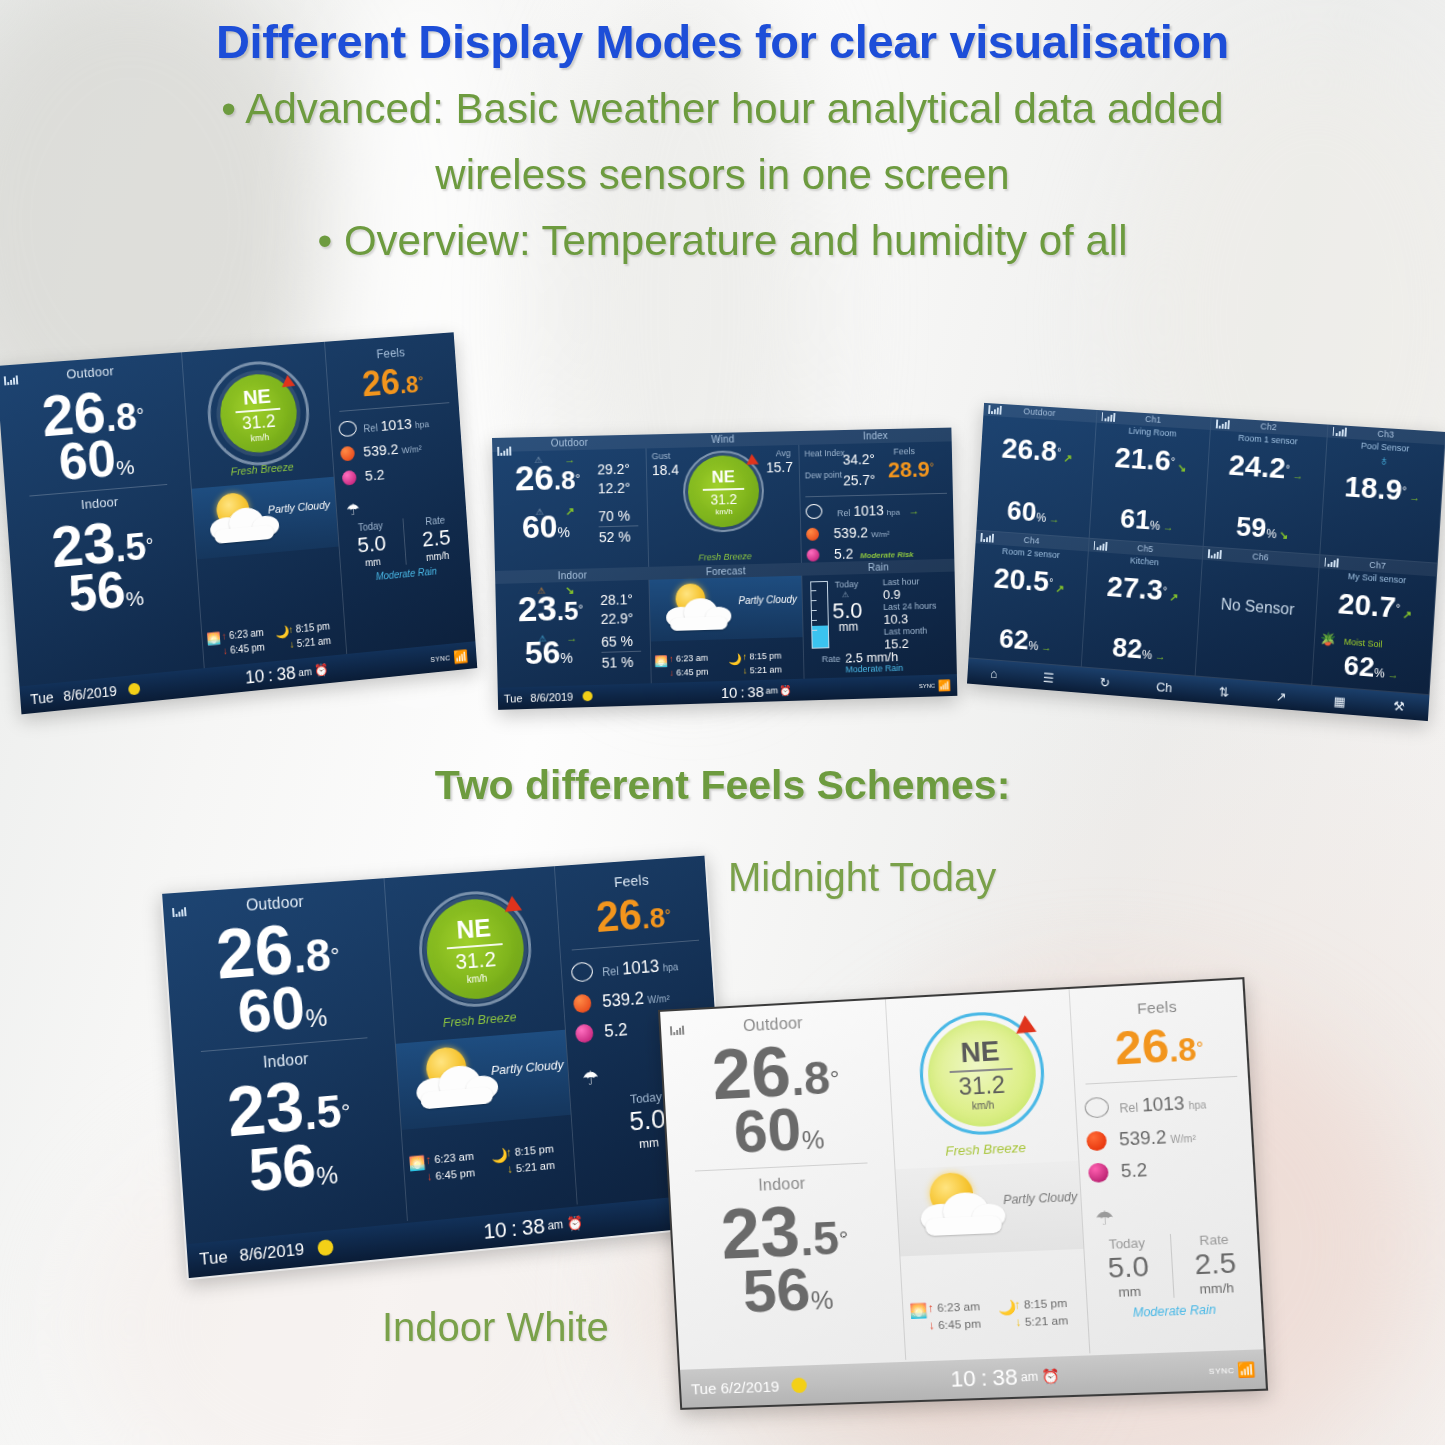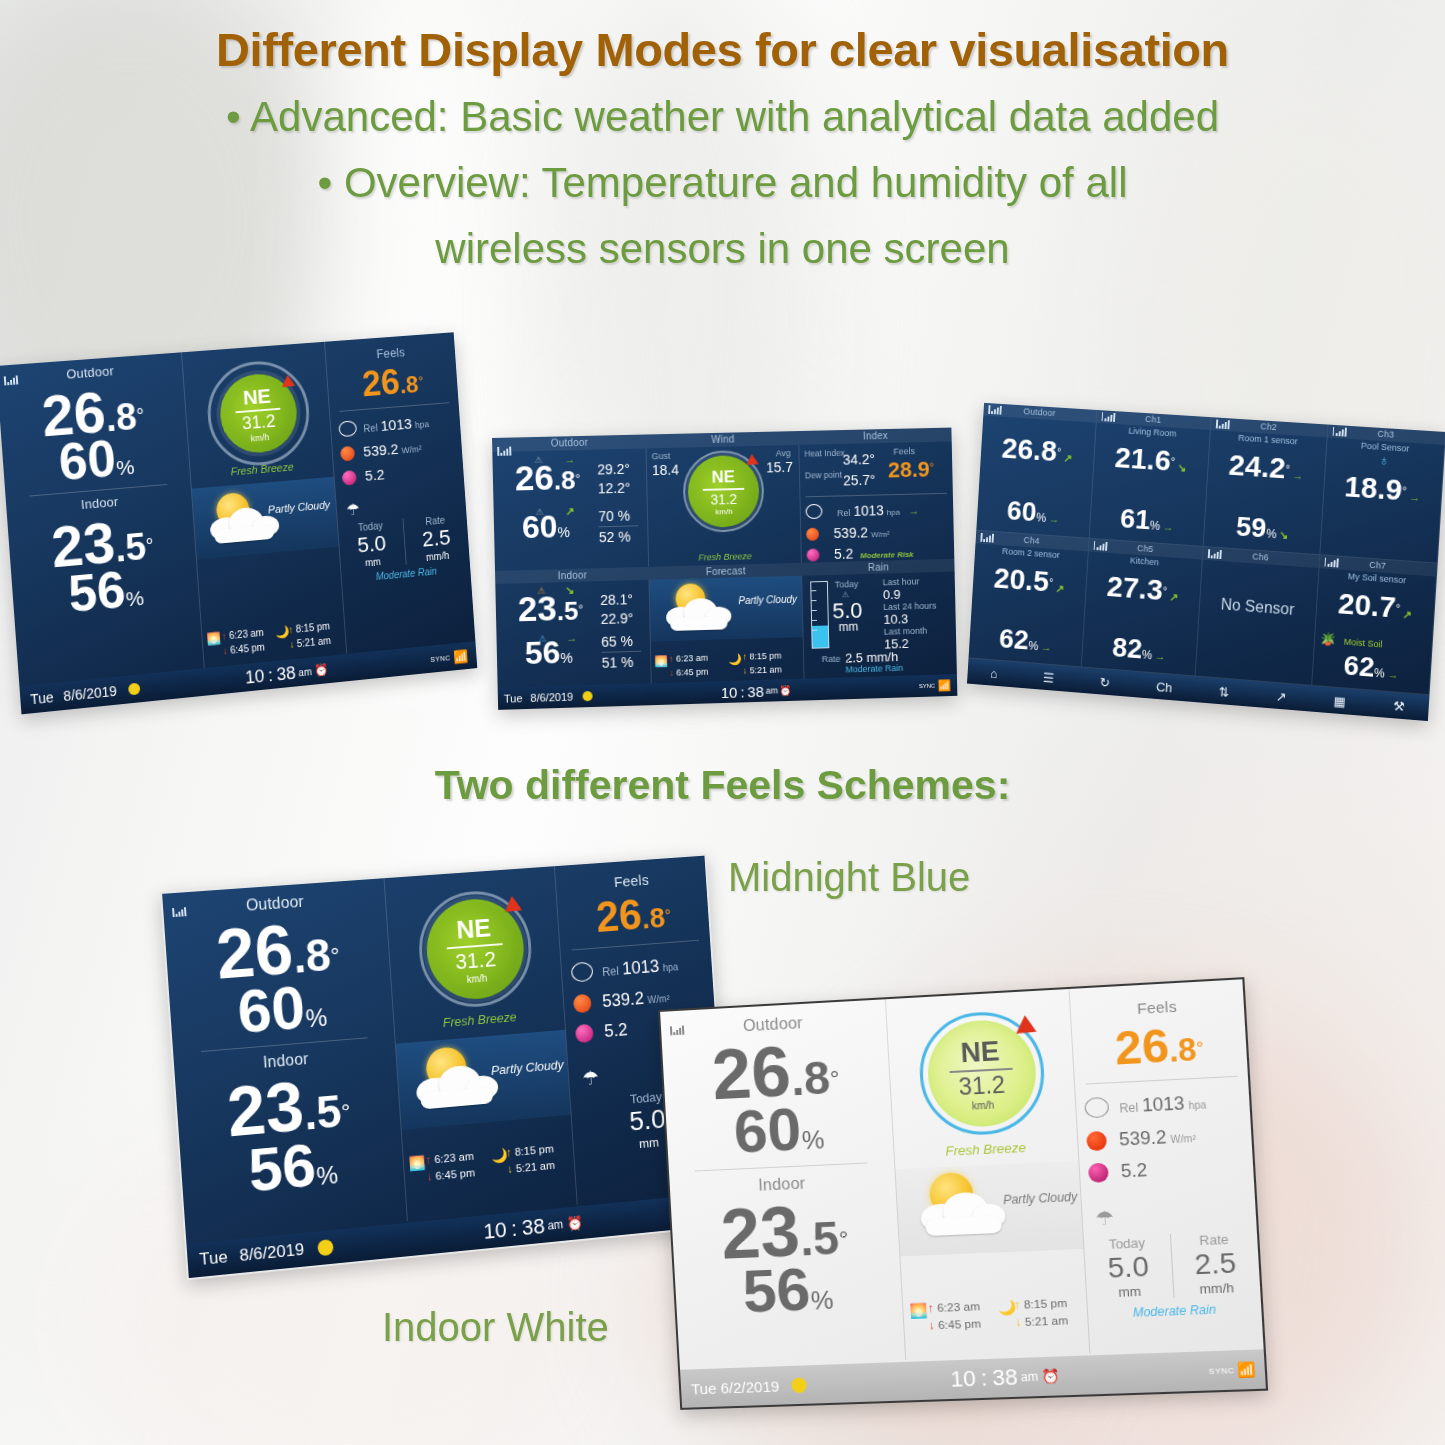--- a/index.html
+++ b/index.html
@@ -17,22 +17,22 @@
   .bg2{left:330px;top:-60px;width:180px;height:760px;background:rgba(255,255,255,.75);}
   .bg3{left:560px;top:-40px;width:260px;height:700px;background:rgba(228,228,224,.5);}
   .bg4{right:-60px;top:40px;width:380px;height:560px;background:rgba(238,236,232,.6);}
   .bg5{right:30px;bottom:-60px;width:620px;height:520px;background:rgba(236,214,205,.55);}
   .bg6{left:80px;bottom:-90px;width:560px;height:420px;background:rgba(243,238,235,.7);}
   .bg7{left:640px;bottom:-30px;width:420px;height:360px;background:rgba(230,206,196,.45);}
 
   
   .head{position:absolute;left:0;top:0;width:1445px;text-align:center;z-index:6;}
   .head h1{
-    margin:8px;padding:14px 12px 0;font-size:47px;font-weight:bold;letter-spacing:-.4px;
-    color:#a16207;text-shadow:2px 2px 2px rgba(120,120,120,.32);
+    margin:0;padding:14px 12px 0;font-size:47px;font-weight:bold;letter-spacing:-.4px;
+    color:#1d4ed8;text-shadow:2px 2px 2px rgba(120,120,120,.32);
   }
   .head .bullet{
     font-size:42px;color:#6d9b3f;text-shadow:1.5px 1.5px 2px rgba(120,120,120,.28);
     margin:14px 0 0;line-height:1.24;font-weight:normal;
   }
   .head .bullet.b1{margin-top:22px;}
   .head .bullet.wrap{margin-top:14px;}
 
   .schemes{
     position:absolute;left:0;top:762px;width:1445px;text-align:center;z-index:6;
@@ -125,27 +125,27 @@
 <div class="bgblob bg1"></div>
 <div class="bgblob bg2"></div>
 <div class="bgblob bg3"></div>
 <div class="bgblob bg4"></div>
 <div class="bgblob bg5"></div>
 <div class="bgblob bg6"></div>
 <div class="bgblob bg7"></div>
 
 <div class="head">
   <h1>Different Display Modes for clear visualisation</h1>
-  <div class="bullet">• Advanced: Basic weather with analytical data added</div>
+  <div class="bullet">• Advanced: Basic weather hour analytical data added</div>
+  <div class="bullet wrap">wireless sensors in one screen</div>
   <div class="bullet">• Overview: Temperature and humidity of all</div>
-  <div class="bullet wrap">wireless sensors in one screen</div>
 </div>
 
 <div class="schemes">Two different Feels Schemes:</div>
-<div class="lbl-mb">Midnight Blue</div>
+<div class="lbl-mb">Midnight Today</div>
 <div class="lbl-pw">Indoor White</div>
 
 <div class="tilt" style="left:-4px;top:366px;width:478px;height:354px;
      transform:perspective(1100px) rotateY(5deg) rotateZ(-4.2deg);transform-origin:left top;">
   <div class="screen" style="left:0;top:0;width:478px;height:350px;">
 
     <div style="position:absolute;left:7px;top:6px;">
       <span class="sig"><i></i><i></i><i></i><i></i></span>
     </div>
 

